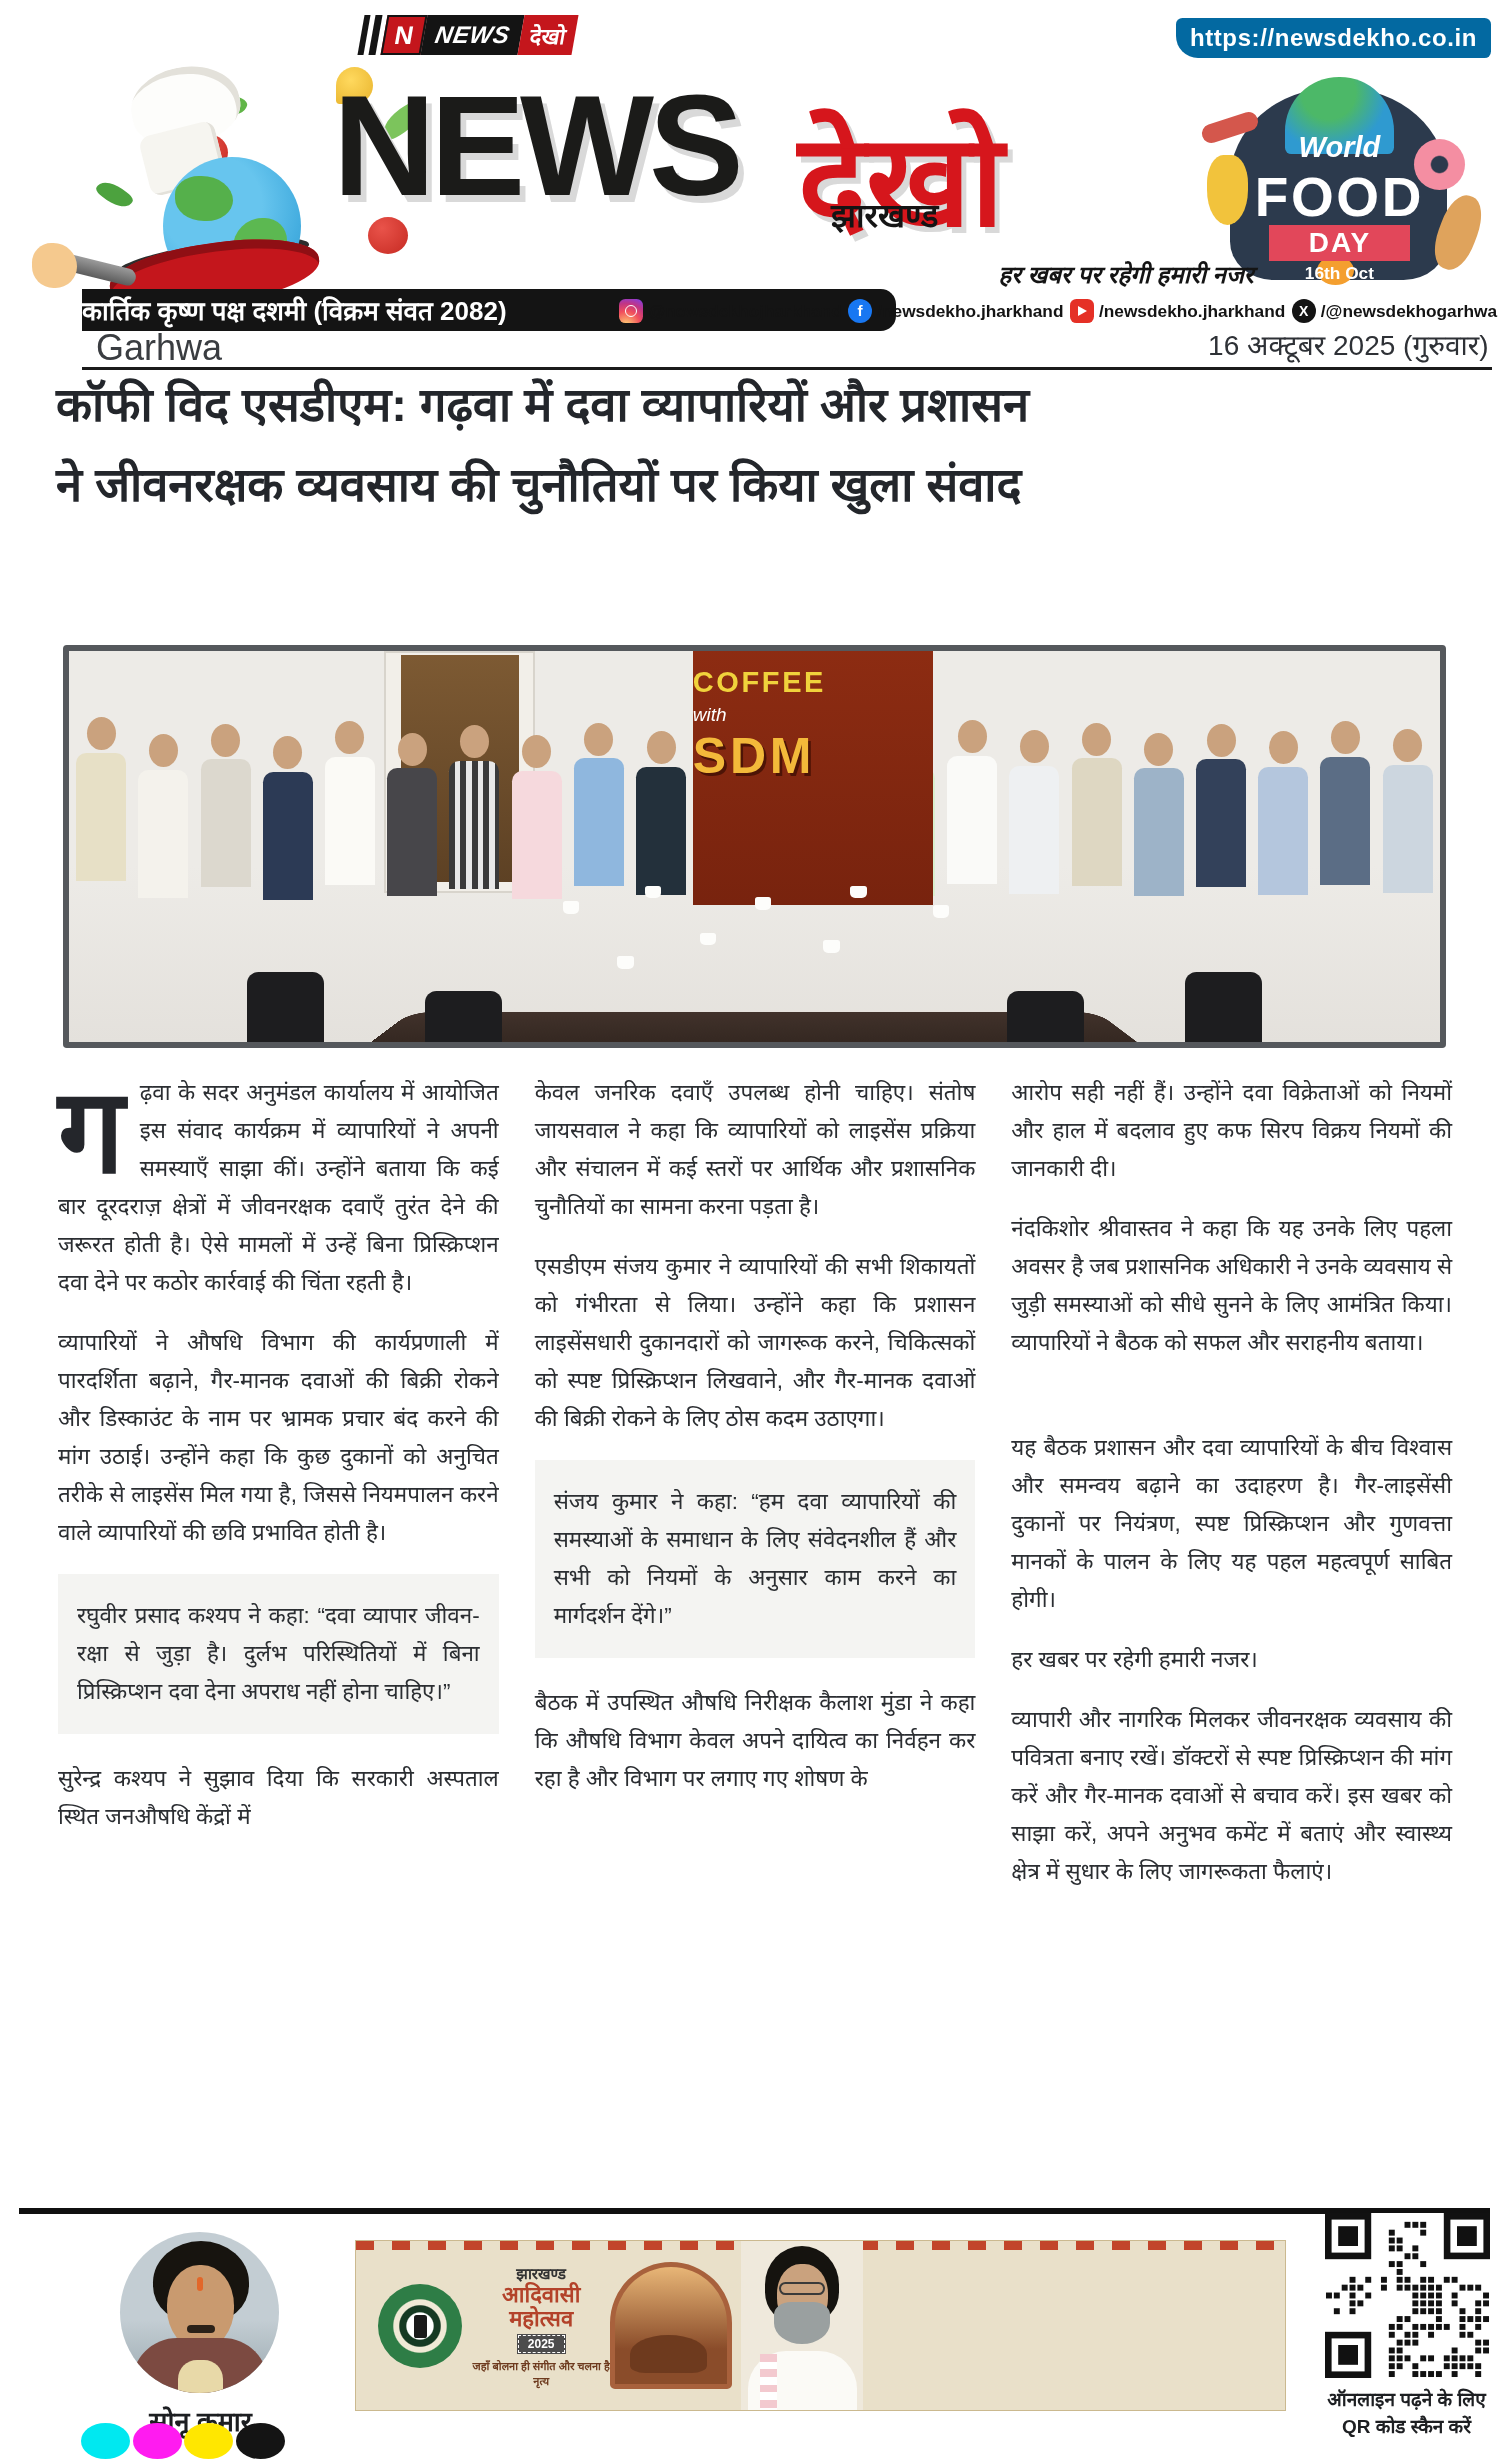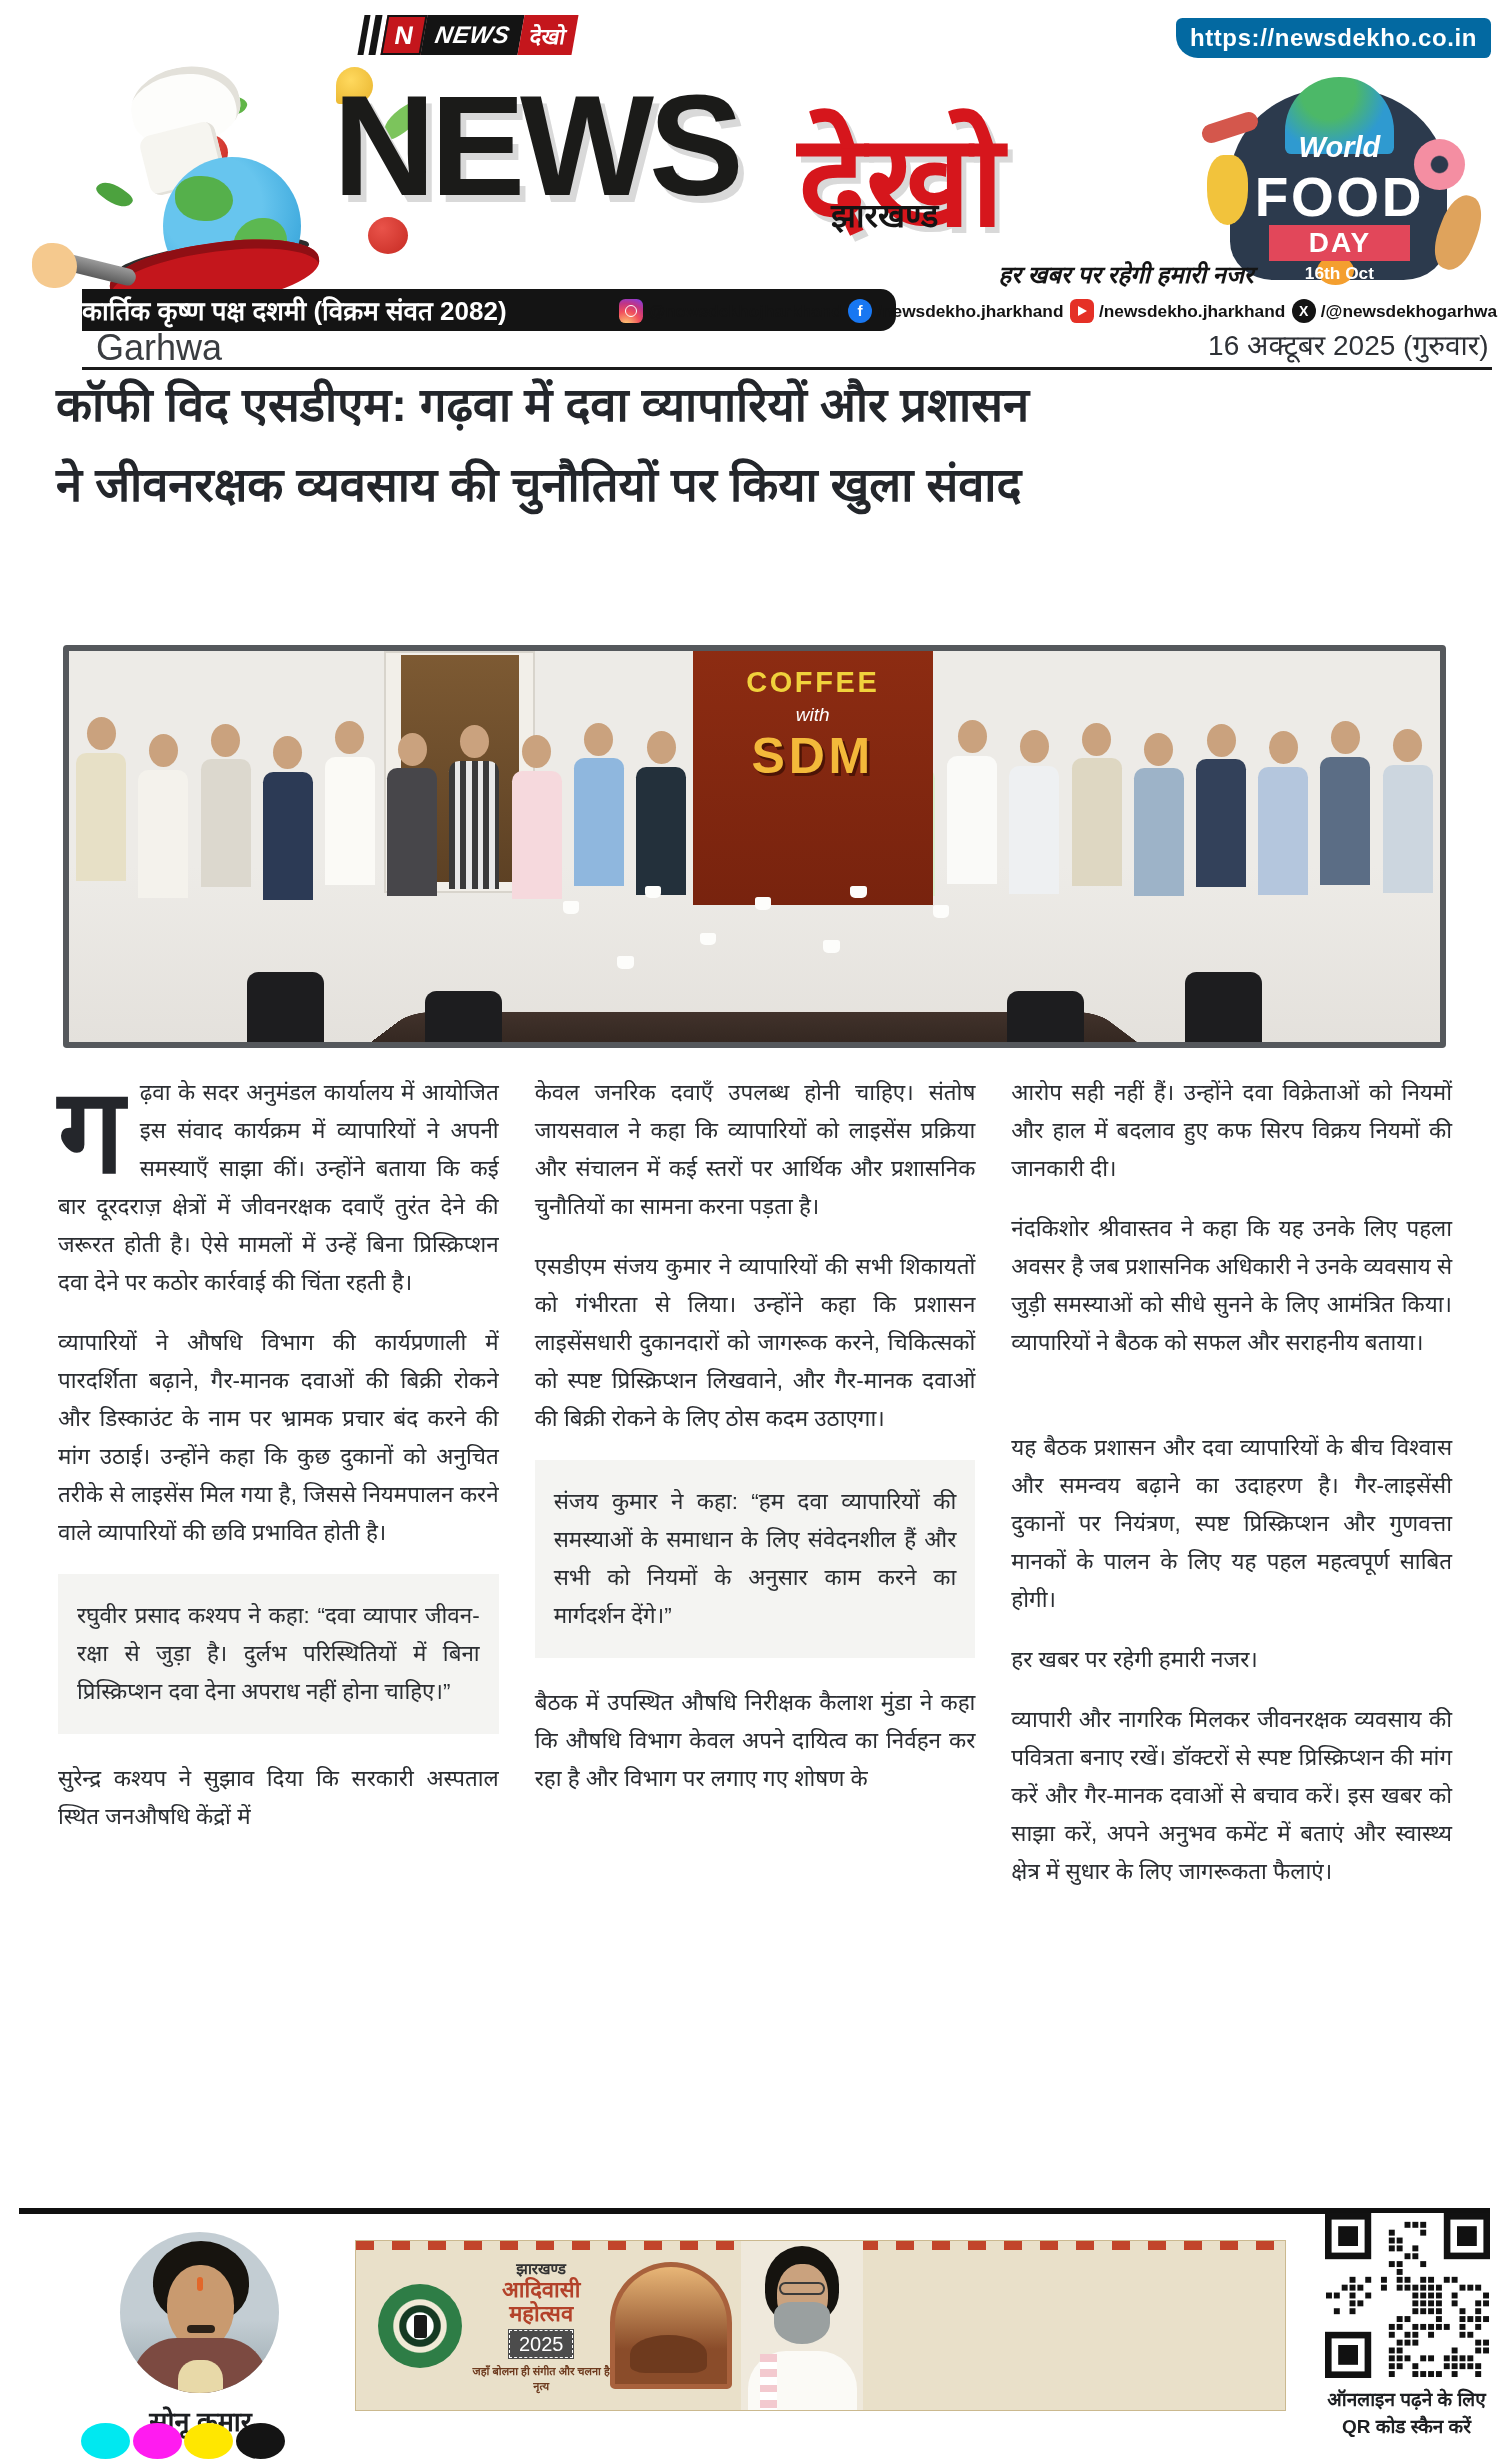--- a/index.html
+++ b/index.html
@@ -81,21 +81,21 @@
   .headline{position:absolute;left:56px;top:381px;width:1404px;font-weight:800;color:#23262b;font-size:47px;line-height:1.0;}
   .headline div{margin-bottom:33px;letter-spacing:0px;}
   .subheadline{position:absolute;left:58px;top:587px;width:1401px;font-size:22px;font-weight:600;color:#24262a;}
 
   
   .photo{position:absolute;left:63px;top:645px;width:1371px;height:391px;border:6.4px solid #55585c;border-radius:3.8px;
     background:linear-gradient(#edebe7 0 55%,#e4e1dc 100%);overflow:hidden;}
   .ph-doorframe{position:absolute;left:23%;top:0;width:11%;height:62%;background:#f2efe9;border:2.6px solid #d8d4cc;box-sizing:border-box;}
   .ph-door{position:absolute;left:24.2%;top:1%;width:8.6%;height:58%;background:linear-gradient(#7d5a33,#5d4124);}
   .ph-banner{position:absolute;left:45.5%;top:-1%;width:17.5%;height:66%;background:linear-gradient(#8d2c12,#78230e);
-    display:flex;flex-direction:column;align-items:center;z-index:2;}
+    display:flex;flex-direction:column;z-index:2;}
   .ph-b1{color:#f0d23c;font-weight:900;font-size:29px;letter-spacing:2.6px;margin-top:19px;}
   .ph-b2{color:#ffffff;font-style:italic;font-size:19px;margin-top:5.1px;}
   .ph-b3{color:#f3b93a;font-weight:900;font-size:50px;letter-spacing:3.8px;margin-top:1.3px;text-shadow:2.6px 2.6px 0 #4d1406;}
   .people{position:absolute;left:5.1px;right:5.1px;top:17%;height:60%;display:flex;justify-content:space-between;align-items:flex-start;z-index:1;}
   .people i{display:block;width:54px;flex:none;}
   .people i::before{content:"";display:block;width:29px;height:33px;margin:0 auto;background:#caa27e;border-radius:50%;}
   .people i::after{content:"";display:block;width:50px;height:128px;margin:2.6px auto 0;background:var(--c,#e8e4d6);border-radius:10.2px 10.2px 0 0;}
   .people i:nth-child(1){--c:#e7e0c6;margin-top:0;} .people i:nth-child(2){--c:#f4f2ec;margin-top:16.6px;}
   .people i:nth-child(3){--c:#dcd8ce;margin-top:6.4px;} .people i:nth-child(4){--c:#2c3a55;margin-top:19px;}
   .people i:nth-child(5){--c:#fbfaf6;margin-top:3.8px;} .people i:nth-child(6){--c:#47464a;margin-top:15.3px;}
@@ -142,21 +142,21 @@
   .ad{position:absolute;left:355px;top:2240px;width:931px;height:171px;background:#e9e0c9;border:0.6px solid #cbb98f;
     box-sizing:border-box;display:flex;align-items:center;overflow:hidden;}
   .ad::before{content:"";position:absolute;left:0;top:0;width:100%;height:9px;
     background:repeating-linear-gradient(90deg,#c2452b 0 18px,#e9e0c9 18px 36px);}
   .ad-emblem{width:84px;height:84px;margin-left:22px;border-radius:50%;flex:none;
     background:radial-gradient(circle,#fff 0 22%,#163a23 24% 34%,#f0ead6 36% 44%,#2e7d46 46% 100%);position:relative;}
   .ad-emblem::after{content:"";position:absolute;left:36px;top:31px;width:12.8px;height:23px;background:#1a1a1a;border-radius:2.6px;}
   .ad-fest{width:138px;text-align:center;flex:none;margin-left:10.2px;}
   .ad-fest .f-state{font-size:15.3px;font-weight:bold;color:#333;}
   .ad-fest .f-name{font-size:22px;font-weight:900;color:#b3422a;line-height:1.1;}
-  .ad-fest .f-year{display:inline-block;margin-top:3.8px;background:#4c4c4c;color:#fff;font-size:20px;font-weight:normal;padding:1.3px 9px;border:1.3px dashed #fff;outline:1.3px solid #4c4c4c;}
+  .ad-fest .f-year{display:inline-block;margin-top:3.8px;background:#4c4c4c;color:#fff;font-size:12px;font-weight:bold;padding:1.3px 9px;border:1.3px dashed #fff;outline:1.3px solid #4c4c4c;}
   .ad-fest .f-tag{font-size:11px;font-weight:bold;color:#6e3b1f;margin-top:5px;}
   .ad-main{flex:1;text-align:center;padding:0 9px;}
   .ad-title{font-size:37px;font-weight:900;color:#262626;}
   .ad-sub{font-size:30px;font-weight:900;color:#c05a2a;margin-top:6.4px;}
   .ad-dept{font-size:11.5px;font-weight:bold;color:#4e3a22;margin-top:10.2px;text-align:right;}
   .ad-arch{width:122px;height:127px;flex:none;border:5.8px solid #a8613c;border-radius:64px 64px 5.1px 5.1px;
     background:linear-gradient(#e8b677,#8a4c2a 70%);box-sizing:border-box;margin-right:9px;position:relative;}
   .ad-arch::after{content:"";position:absolute;left:15.3px;bottom:11.5px;width:77px;height:38px;background:#6e3a1e;border-radius:50% 50% 20% 20%;}
   .ad-man{width:122px;height:100%;flex:none;position:relative;background:#efe9dc;}
   .am-hair{position:absolute;left:24px;top:5.1px;width:74px;height:77px;background:#15130f;border-radius:50% 50% 40% 40%;}

